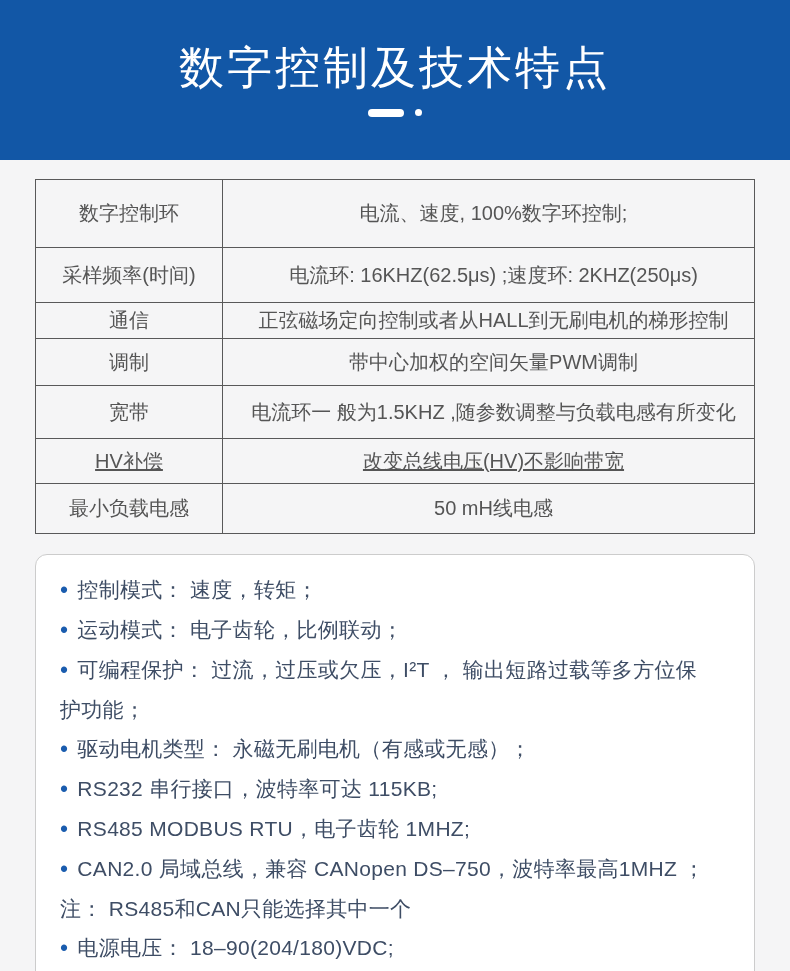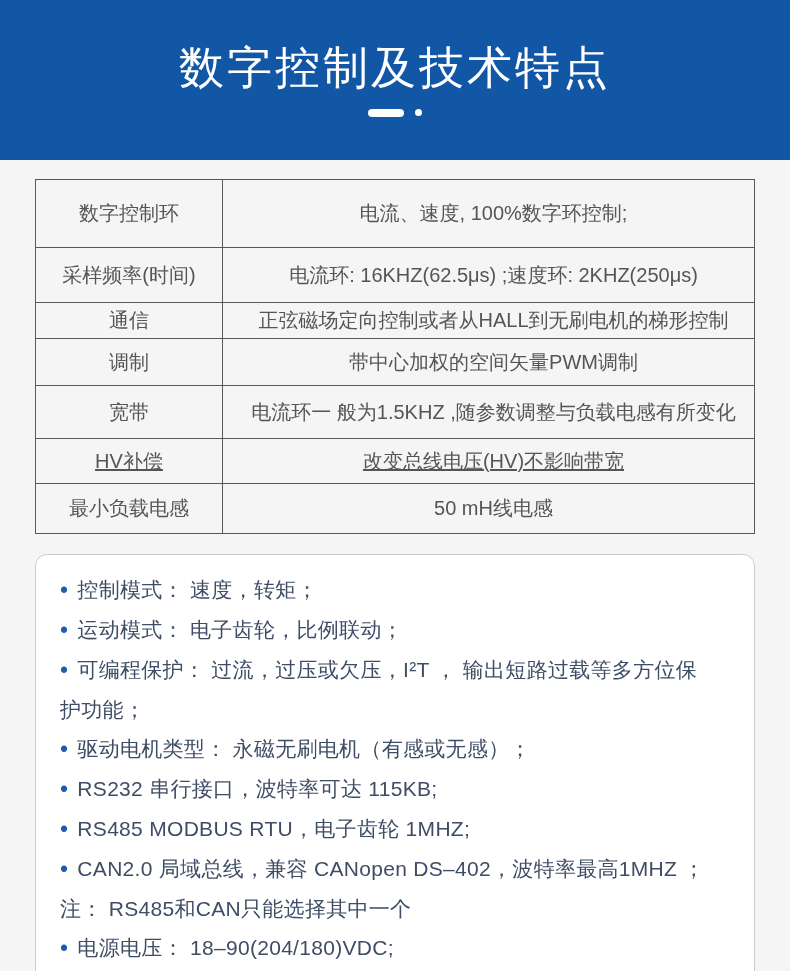--- a/index.html
+++ b/index.html
@@ -158,21 +158,21 @@
     <p class="feature">
       <span class="bullet">•</span><span>驱动电机类型： 永磁无刷电机（有感或无感）；</span>
     </p>
     <p class="feature">
       <span class="bullet">•</span><span>RS232 串行接口，波特率可达 115KB;</span>
     </p>
     <p class="feature">
       <span class="bullet">•</span><span>RS485 MODBUS RTU，电子齿轮 1MHZ;</span>
     </p>
     <p class="feature">
-      <span class="bullet">•</span><span>CAN2.0 局域总线，兼容 CANopen DS–402，波特率最高1MHZ ；</span>
+      <span class="bullet">•</span><span>CAN2.0 局域总线，兼容 CANopen DS–750，波特率最高1MHZ ；</span>
     </p>
     <p class="feature">
       <span>注： RS485和CAN只能选择其中一个</span>
     </p>
     <p class="feature">
       <span class="bullet">•</span><span>电源电压： 18–90(204/180)VDC;</span>
     </p>
   </section>
 
 </div>

